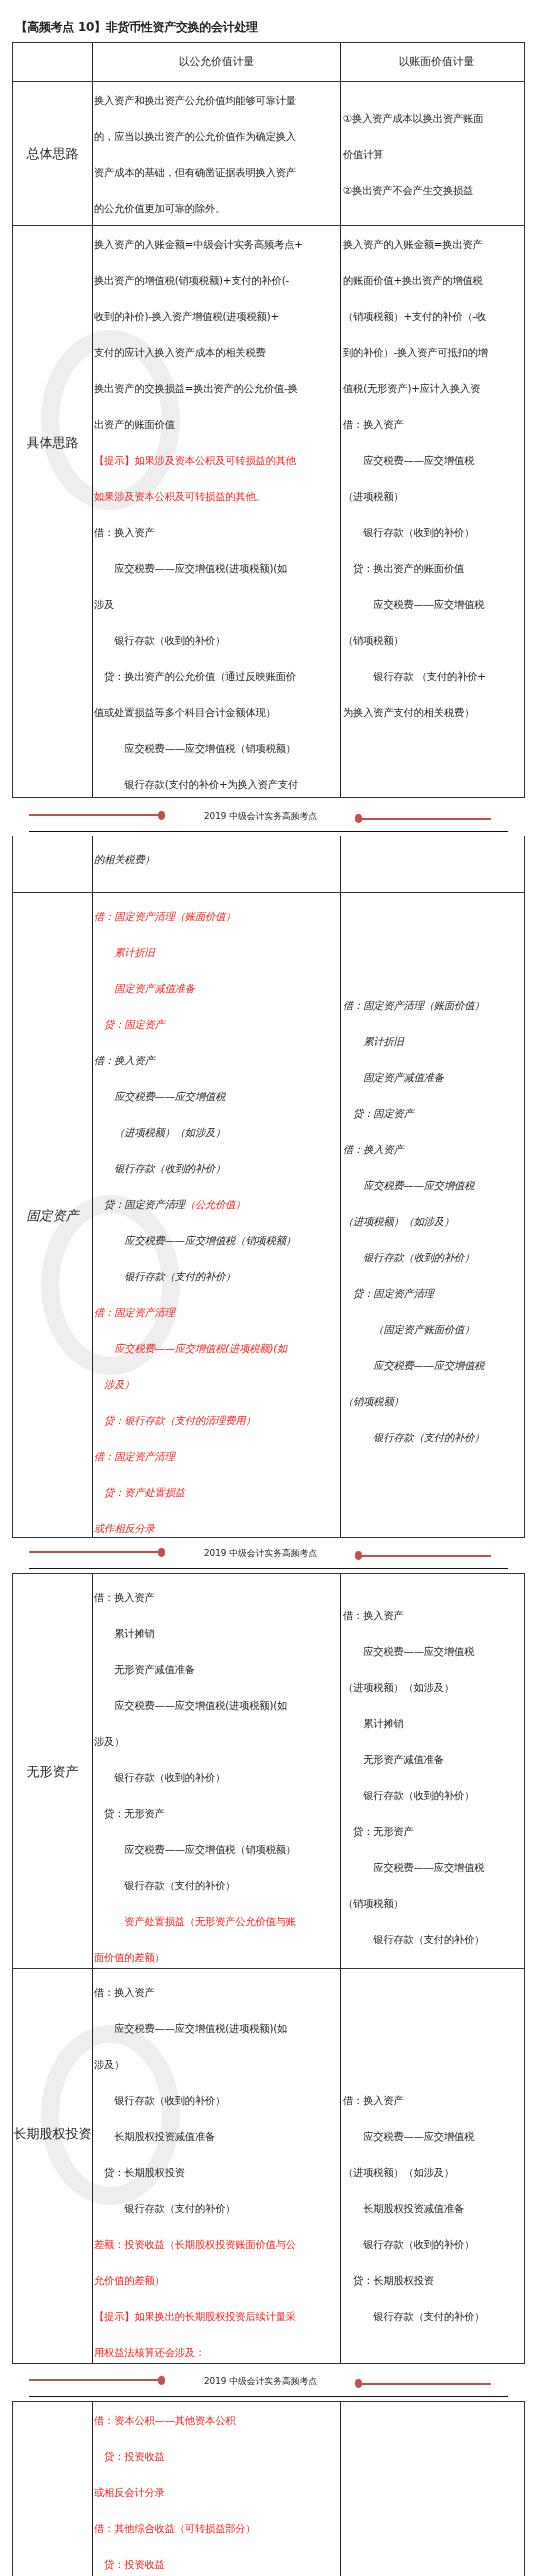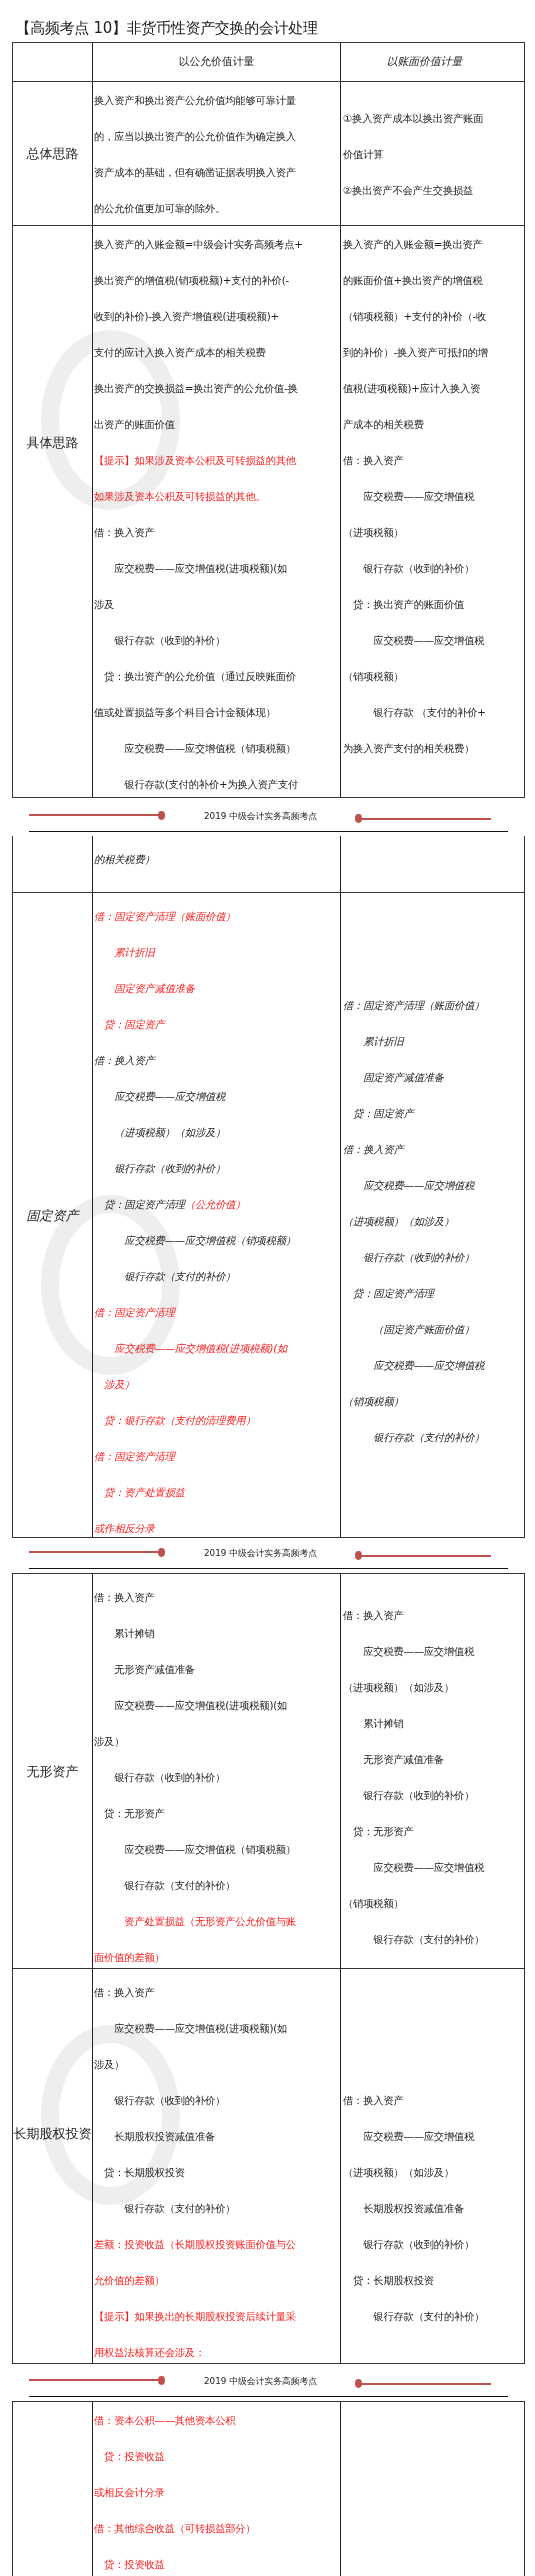--- a/index.html
+++ b/index.html
@@ -1,18 +1,18 @@
 <!DOCTYPE html>
 <html style="font-size:8.2px"><head>
 <meta charset="utf-8">
 <style>
   html, body { margin: 0; padding: 0; background: #ffffff; }
   body { width: 535px; height: 2651px; position: relative; overflow: hidden;
          font-family: "DejaVu Sans", "Liberation Sans", sans-serif; color: #222; }
-  .title { position: absolute; left: 15.5px; top: 18.5px; font-size: 15px; font-weight: normal; color: #222; letter-spacing: -0.3px; }
+  .title { position: absolute; left: 15.5px; top: 18.5px; font-size: 12px; font-weight: bold; color: #222; letter-spacing: -0.3px; }
   .seg { position: absolute; left: 12px; width: 513px; border: 0.8px solid #333; box-sizing: border-box; }
   .row { position: absolute; left: 0; width: 100%; box-sizing: border-box; border-bottom: 1px solid #333; }
   .row.last { border-bottom: none; }
   .vline { position: absolute; top: 0; bottom: 0; width: 0.8px; background: #222; }
   .vl1 { left: 79px; }
   .vl2 { left: 327px; }
   .cell-label { position: absolute; left: 0; width: 79px; font-size: 13px; display: flex; align-items: center; justify-content: center; text-align: center; }
   .hdr { position: absolute; font-size: 10.8px; display: flex; align-items: center; justify-content: center; }
   .col1 { position: absolute; left: 81px; width: 246px; font-size: 10.3px; }
   .col2 { position: absolute; left: 330px; width: 180px; font-size: 10.3px; }
@@ -30,21 +30,21 @@
 </style>
 </head>
 <body>
 
 <div class="title">【高频考点 10】非货币性资产交换的会计处理</div>
 
 <div class="seg" style="top:42px; height:756px;">
   <div class="row" style="top:0; height:39px;">
     <div class="hdr" style="left:0;width:79px;height:38px;"></div>
     <div class="hdr" style="left:80px;width:247px;height:38px;">以公允价值计量</div>
-    <div class="hdr" style="left:320px;width:183px;height:38px;font-style:italic;">以账面价值计量</div>
+    <div class="hdr" style="left:332px;width:183px;height:38px;">以账面价值计量</div>
   </div>
   <div class="row" style="top:39px; height:144px;">
     <div class="cell-label" style="top:0;height:143px;">总体思路</div>
     <div class="col1" style="top:0;">
       <div class="ln">换入资产和换出资产公允价值均能够可靠计量</div>
       <div class="ln">的，应当以换出资产的公允价值作为确定换入</div>
       <div class="ln">资产成本的基础，但有确凿证据表明换入资产</div>
       <div class="ln">的公允价值更加可靠的除外。</div>
     </div>
     <div class="col2" style="top:18px;">
@@ -71,22 +71,21 @@
       <div class="ln">　贷：换出资产的公允价值（通过反映账面价</div>
       <div class="ln">值或处置损益等多个科目合计金额体现）</div>
       <div class="ln">　　　应交税费——应交增值税（销项税额）</div>
       <div class="ln">　　　银行存款(支付的补价+为换入资产支付</div>
     </div>
     <div class="col2" style="top:0;">
       <div class="ln">换入资产的入账金额=换出资产</div>
       <div class="ln">的账面价值+换出资产的增值税</div>
       <div class="ln">（销项税额）+支付的补价（-收</div>
       <div class="ln">到的补价）-换入资产可抵扣的增</div>
-      <div class="ln">值税(进项税额)+应计入换入资</div>
-      <div class="ln">产成本的相关税费</div>
+      <div class="ln">值税(无形资产)+应计入换入资</div>
       <div class="ln">借：换入资产</div>
       <div class="ln">　　应交税费——应交增值税</div>
       <div class="ln">（进项税额）</div>
       <div class="ln">　　银行存款（收到的补价）</div>
       <div class="ln">　贷：换出资产的账面价值</div>
       <div class="ln">　　　应交税费——应交增值税</div>
       <div class="ln">（销项税额）</div>
       <div class="ln">　　　银行存款 （支付的补价+</div>
       <div class="ln">为换入资产支付的相关税费）</div>
     </div>

